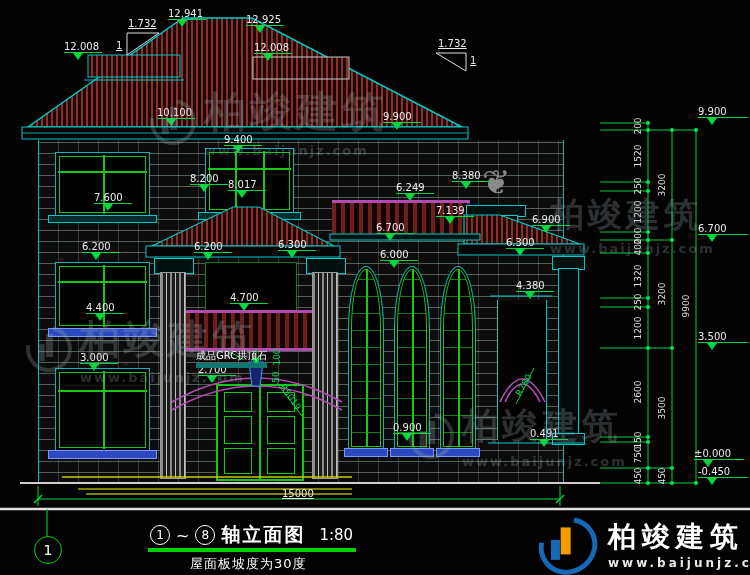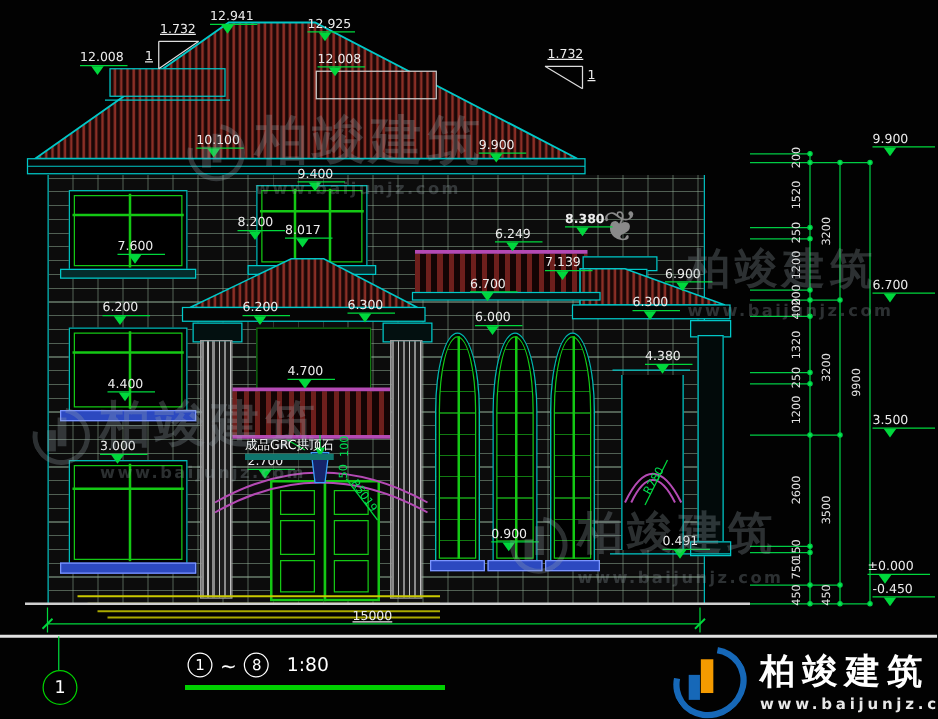--- a/index.html
+++ b/index.html
@@ -281,21 +281,21 @@
   <div class="flag" style="left:110px;top:107px;margin-left:47px;">
       <span class="t">10.100</span>
       <span class="bar"></span>
       <span class="tri"></span>
     </div>
   <div class="flag" style="left:383px;top:111px;">
       <span class="t">9.900</span>
       <span class="bar"></span>
       <span class="tri"></span>
     </div>
-  <div class="flag" style="left:238px;top:134px;">
+  <div class="flag" style="left:224px;top:134px;">
       <span class="t">9.400</span>
       <span class="bar"></span>
       <span class="tri"></span>
     </div>
   <div class="flag" style="left:190px;top:173px;">
       <span class="t">8.200</span>
       <span class="bar"></span>
       <span class="tri"></span>
     </div>
   <div class="flag" style="left:228px;top:179px;">
@@ -306,21 +306,21 @@
   <div class="flag" style="left:82px;top:192px;margin-left:12px;">
       <span class="t">7.600</span>
       <span class="bar"></span>
       <span class="tri"></span>
     </div>
   <div class="flag" style="left:396px;top:182px;">
       <span class="t">6.249</span>
       <span class="bar"></span>
       <span class="tri"></span>
     </div>
-  <div class="flag" style="left:452px;top:170px;font-weight:bold;">
+  <div class="flag" style="left:452px;top:170px;">
       <span class="t">8.380</span>
       <span class="bar"></span>
       <span class="tri"></span>
     </div>
   <div class="flag" style="left:436px;top:205px;">
       <span class="t">7.139</span>
       <span class="bar"></span>
       <span class="tri"></span>
     </div>
   <div class="flag" style="left:532px;top:214px;">
@@ -474,23 +474,25 @@
     <span class="url" style="font-size:13px;">www.baijunjz.com</span></span>
   </div>
 
   <div id="axisbubble" style="left:34px;top:536px;">
       <span>1</span>
     </div>
   <div id="titleline" style="left:150px;top:522px;">
     <span class="circnum">1</span>
     <span>~</span>
     <span class="circnum">8</span>
+    <span class="ttl">轴立面图</span>
     <span class="scl">1:80</span>
   </div>
   <div id="underline" style="left:148px;top:548px;width:208px;"></div>
+  <div id="subtitle" style="left:190px;top:555px;"><span>屋面板坡度为30度</span></div>
 
   <div id="logo" style="left:538px;top:518px;">
     <span class="logo-ico"></span>
     <span class="logo-txt">
       <span class="nm">柏竣建筑</span><br>
       <span class="ur">www.baijunjz.com</span>
     </span>
   </div>
 
 </div>

